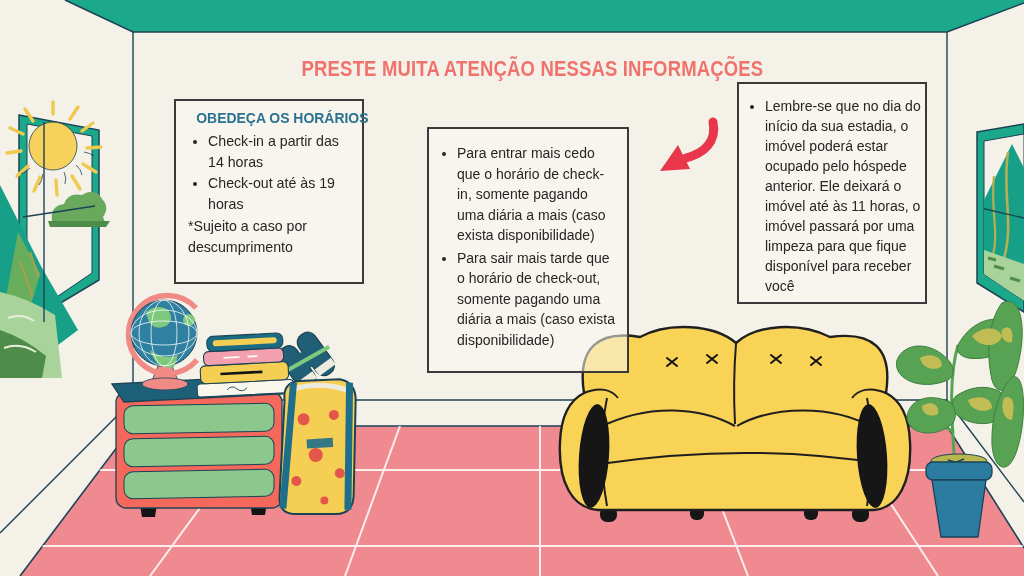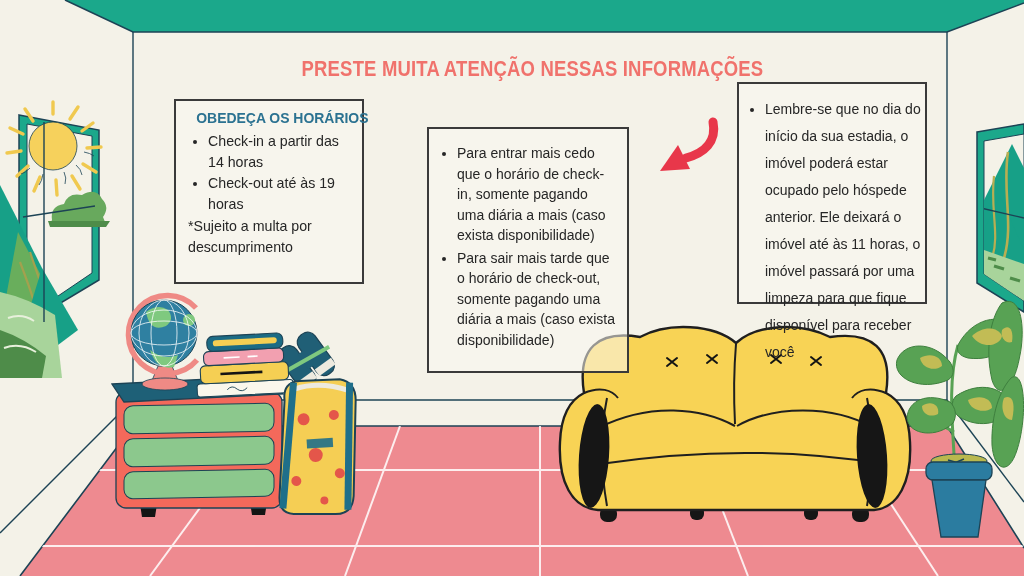--- a/index.html
+++ b/index.html
@@ -20,21 +20,21 @@
   .note-box ul{margin:2px 0 0 0;padding-left:20px;}
   .note-box li{margin:0 0 1px 0;}
   #box-schedule{left:142px;top:99px;width:190px;height:185px;padding:8px 10px 6px 12px;}
   #box-schedule .heading{color:#2B7291;font-weight:800;font-size:15.5px;line-height:18px;
         text-align:center;transform:scaleX(.9);transform-origin:center;white-space:nowrap;margin-bottom:4px;}
   #box-schedule ul{width:132px;}
   #box-schedule .note{margin-top:2px;}
   #box-early-late{left:395px;top:127px;width:202px;height:246px;padding:12px 10px 4px 10px;font-size:14px;}
   #box-early-late ul{padding-left:18px;width:158px;}
   #box-early-late li{margin-bottom:2px;}
-  #box-reminder{left:705px;top:82px;width:190px;height:222px;padding:10px 8px 24px 8px;font-size:14px;line-height:27px;}
+  #box-reminder{left:705px;top:82px;width:190px;height:222px;padding:10px 8px 24px 8px;font-size:14px;line-height:20px;}
   #box-reminder ul{padding-left:18px;width:158px;}
 
   #bubble{left:606px;top:165px;width:95px;min-height:126px;position:absolute;
           background:#EFA5D6;border:2px solid #141414;border-radius:12px;
           box-sizing:border-box;padding:5px 6px 4px 7px;color:#161616;
           font-size:14px;line-height:15.6px;}
   #bubble .emoji{display:inline-block;vertical-align:-5px;margin-left:2px;}
 </style>
 </head>
 <body>
@@ -271,21 +271,21 @@
   <div class="title">
     <div><span class="tline">PRESTE MUITA ATENÇÃO NESSAS INFORMAÇÕES</span></div>
   </div>
 
   <div class="note-box" id="box-schedule">
     <div class="heading">OBEDEÇA OS HORÁRIOS</div>
     <ul>
       <li>Check-in a partir das 14 horas</li>
       <li>Check-out até às 19 horas</li>
     </ul>
-    <div class="note">*Sujeito a multa por descumprimento</div>
+    <div class="note">*Sujeito a caso por descumprimento</div>
   </div>
 
   <div class="note-box" id="box-early-late">
     <ul>
       <li>Para entrar mais cedo que o horário de check-in, somente pagando uma diária a mais (caso exista disponibilidade)</li>
       <li>Para sair mais tarde que o horário de check-out, somente pagando uma diária a mais (caso exista disponibilidade)</li>
     </ul>
   </div>
 
 

